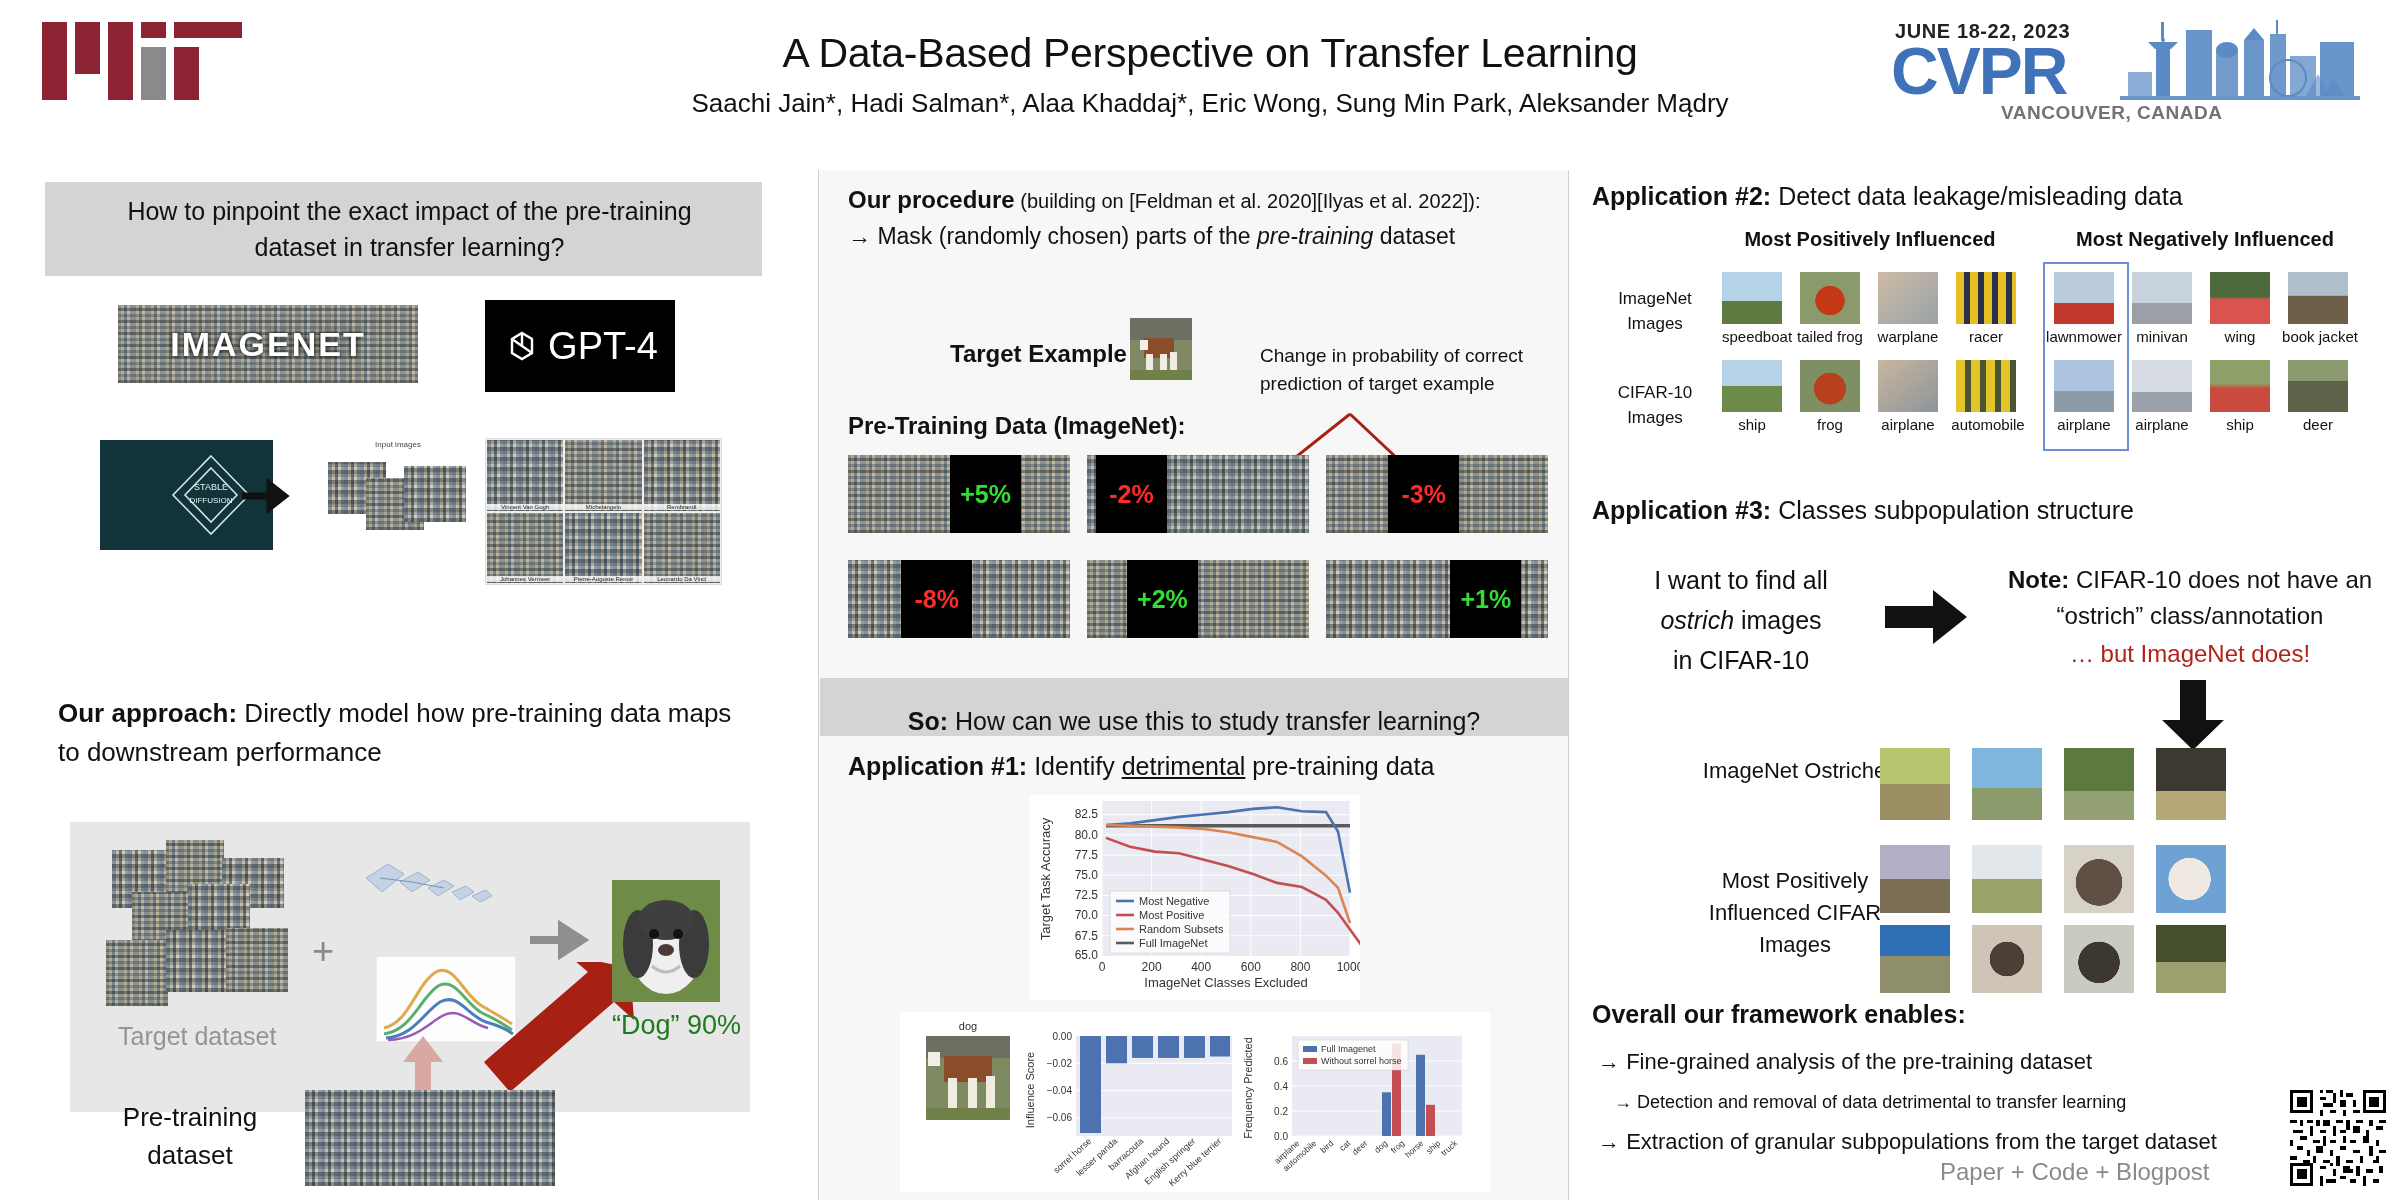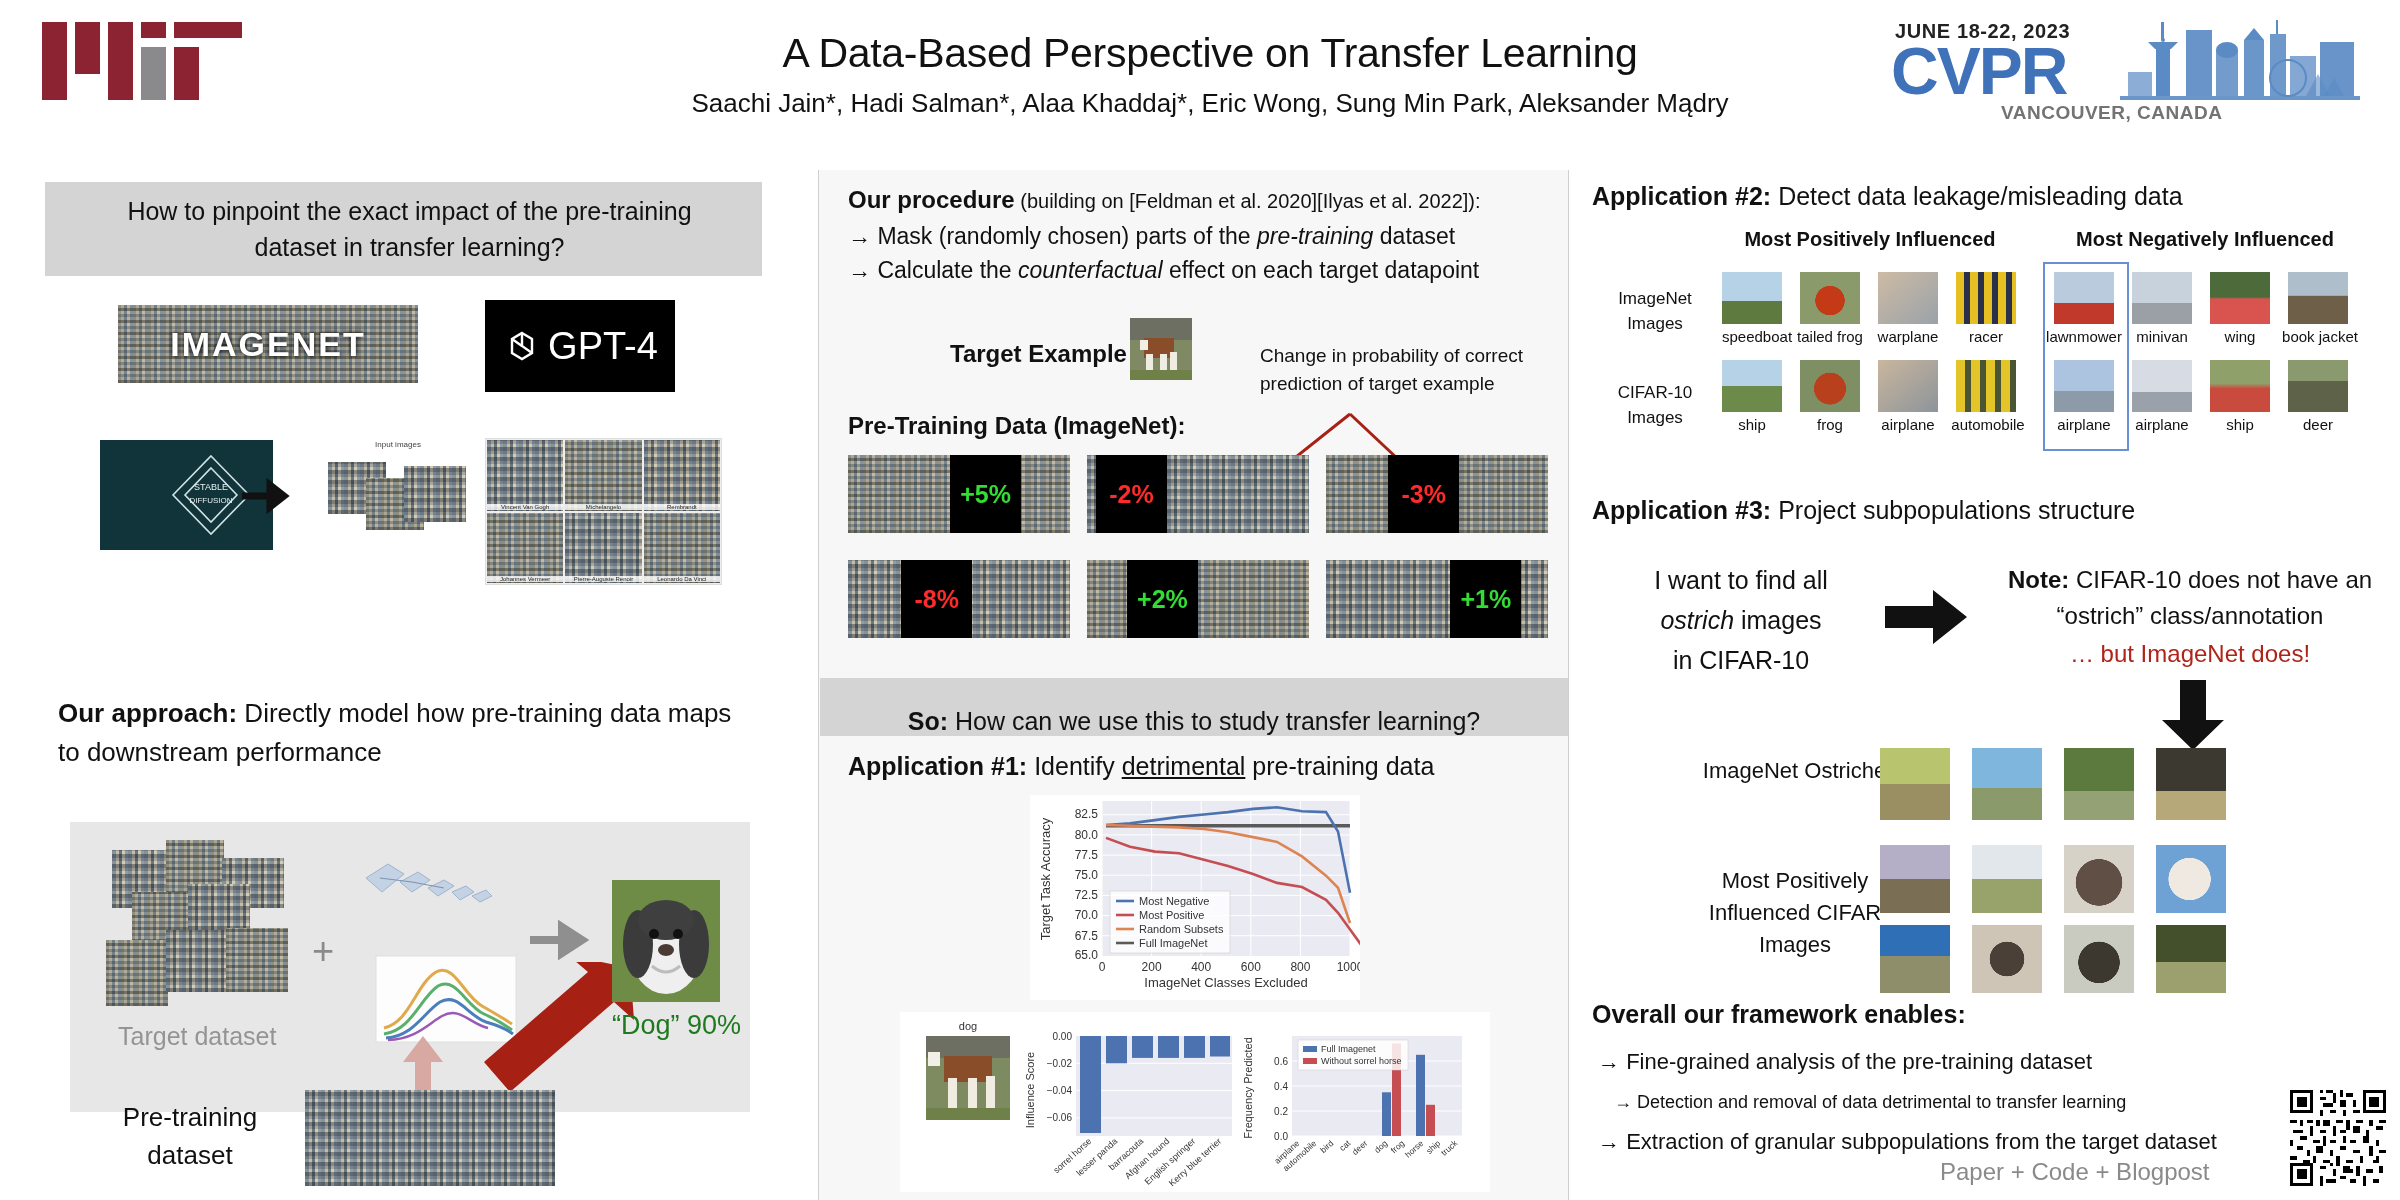--- a/index.html
+++ b/index.html
@@ -236,24 +236,20 @@
   </div>
 
   <div style="position:absolute;left:848px;top:182px;width:700px;">
     <div style="font-size:24px;line-height:36px;">
       <span class="h-bold">Our procedure</span><span style="font-size:20px;"> (building on [Feldman et al. 2020][Ilyas et al. 2022]):</span>
     </div>
     <div class="arrow-li">
       <span>→</span>
       <span>Mask (randomly chosen) parts of the </span><span class="ital">pre-training</span><span> dataset</span>
     </div>
-    <div class="arrow-li">
-      <span>→</span>
-      <span>Calculate the </span><span class="ital">counterfactual</span><span> effect on each target datapoint</span>
-    </div>
   </div>
 
   <div style="position:absolute;left:950px;top:340px;font-size:24px;font-weight:bold;">Target Example</div>
   <div style="position:absolute;left:1130px;top:318px;width:62px;height:62px;overflow:hidden;">
     <svg width="62" height="62" viewBox="0 0 62 62">
       <rect width="62" height="62" fill="#7f8a64"></rect>
         <rect y="0" width="62" height="22" fill="#6d6f63"></rect>
       <path d="M14 20 h30 v20 h-30z" fill="#8a4d2a"></path>
       <rect x="16" y="36" width="7" height="22" fill="#f0ece2"></rect>
         <rect x="30" y="36" width="7" height="22" fill="#f0ece2"></rect>
@@ -526,21 +522,21 @@
     <div class="thumb" style="left:234px;top:0;width:60px;height:52px;background:linear-gradient(180deg,#8a9a6e 40%,#5e6248 41%);"></div>
   </div>
   <div style="position:absolute;left:2054px;top:416px;width:300px;height:24px;">
     <div class="cap" style="left:-4px;width:68px;">airplane</div>
     <div class="cap" style="left:74px;width:68px;">airplane</div>
     <div class="cap" style="left:156px;width:60px;">ship</div>
     <div class="cap" style="left:234px;width:60px;">deer</div>
   </div>
 
   <div style="position:absolute;left:1592px;top:496px;font-size:25px;">
-    <span class="h-bold">Application #3:</span><span> Project subpopulations structure</span>
+    <span class="h-bold">Application #3:</span><span> Classes subpopulation structure</span>
   </div>
 
   <div style="position:absolute;left:1606px;top:560px;width:270px;text-align:center;font-size:25px;line-height:40px;">
     <div>I want to find all</div>
     <div><span class="ital">ostrich</span><span> images</span></div>
     <div>in CIFAR-10</div>
   </div>
 
   <svg style="position:absolute;left:1885px;top:588px;" width="86" height="58">
     <path d="M0 18 h48 v-16 l34 27 l-34 27 v-16 h-48z" fill="#111"></path>

